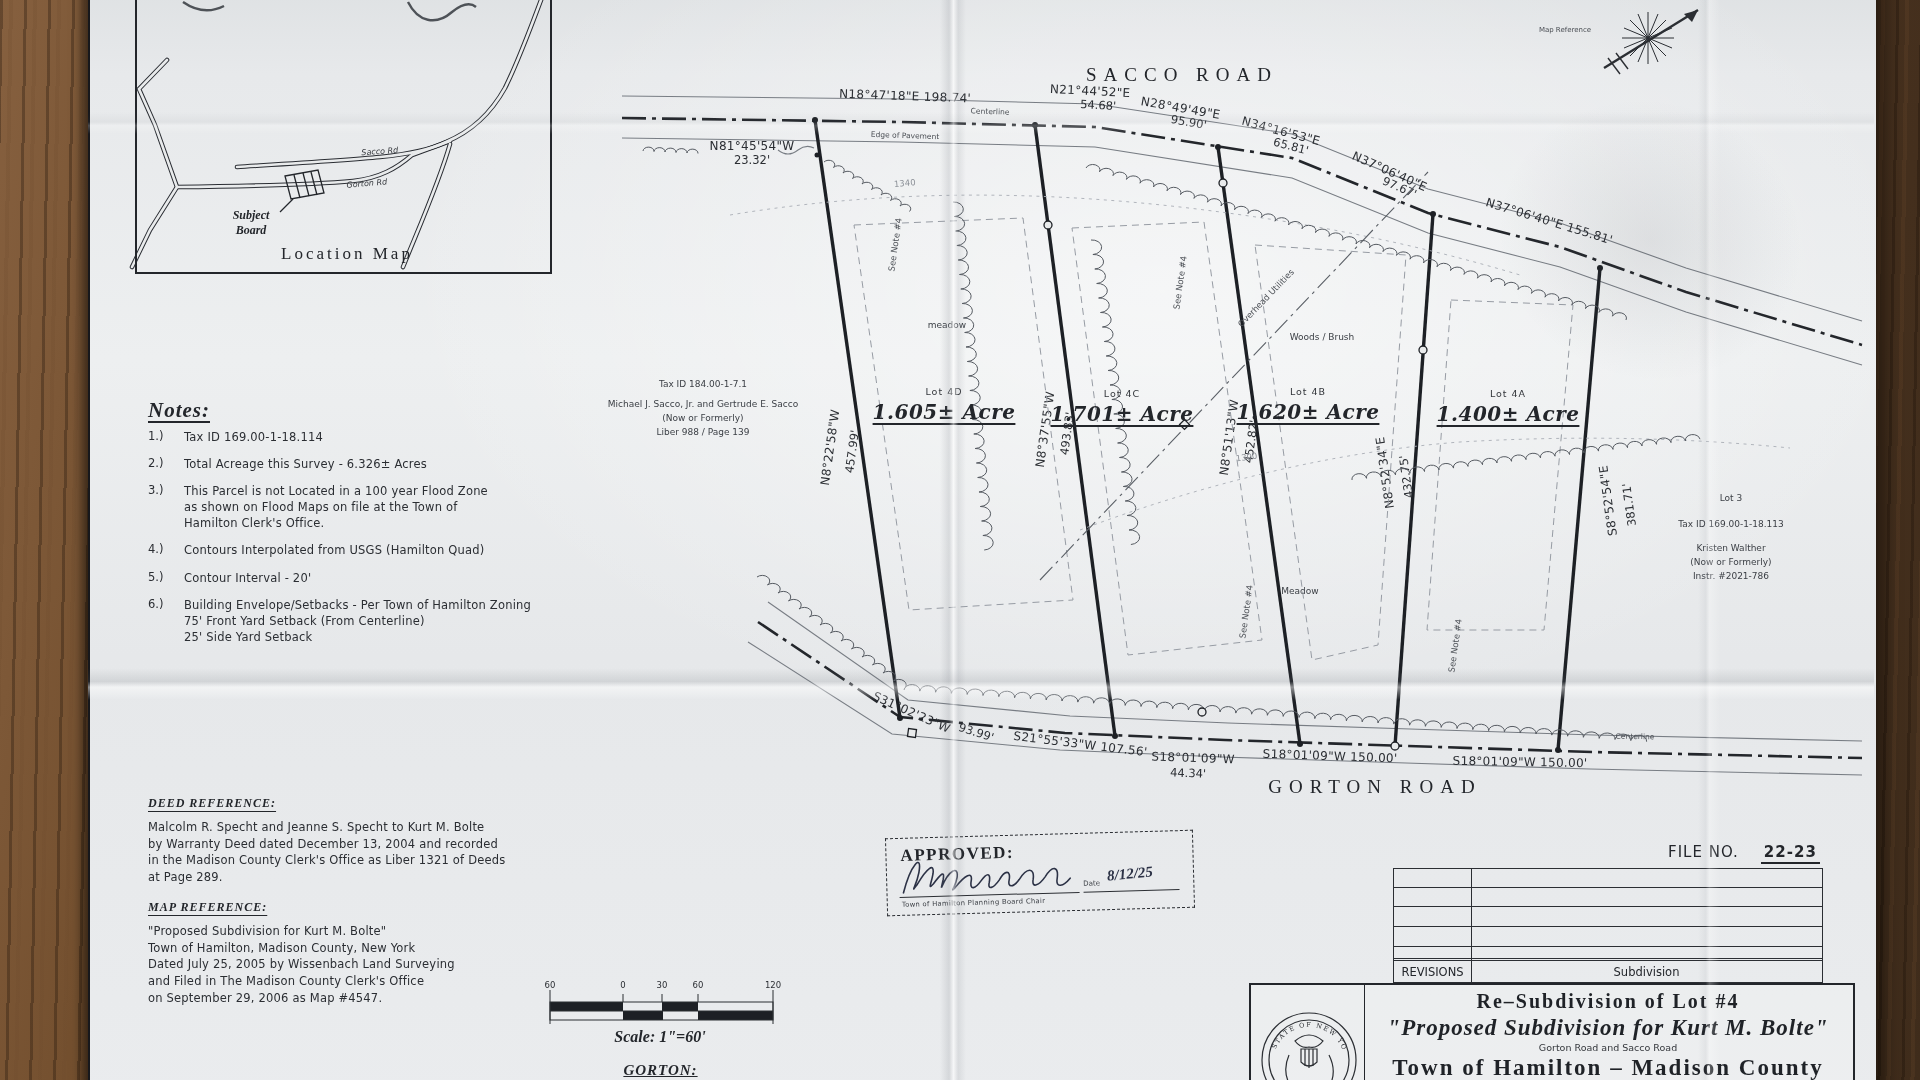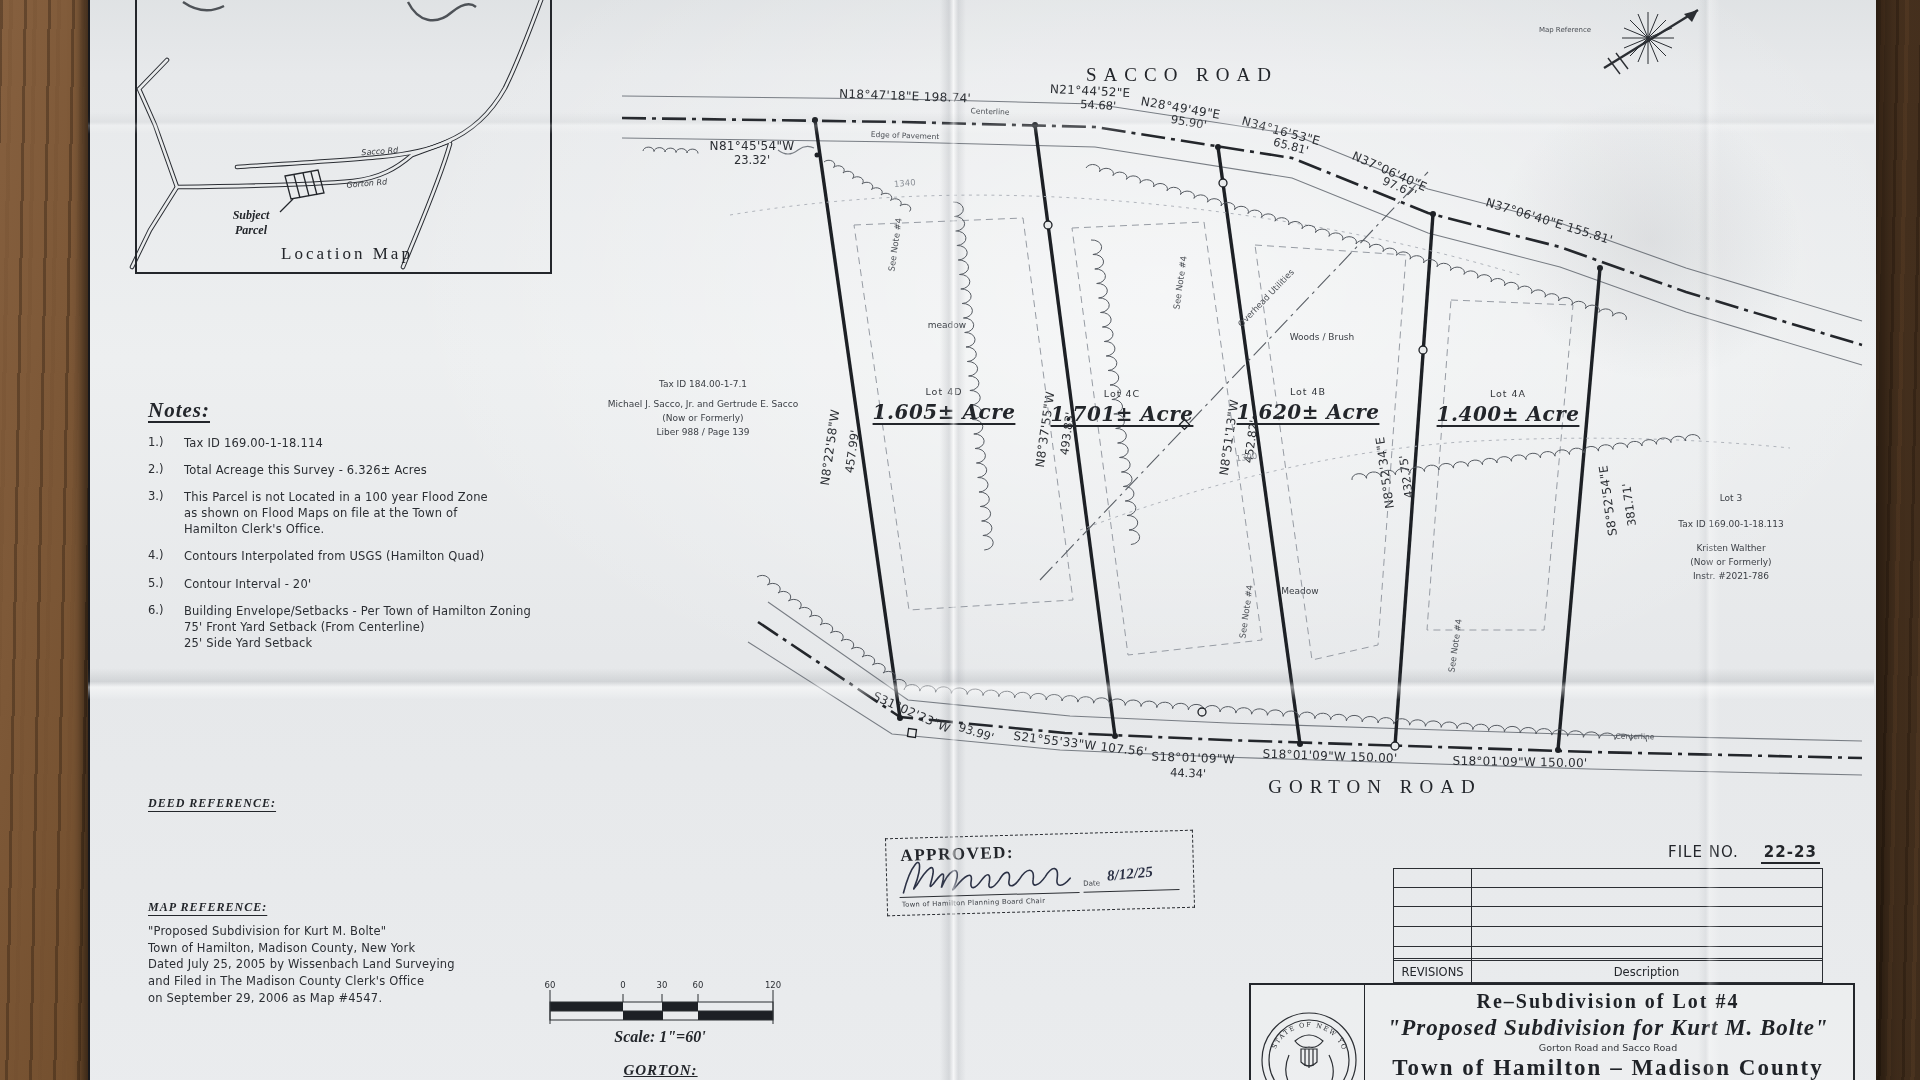--- a/index.html
+++ b/index.html
@@ -240,21 +240,21 @@
       <circle class="pino" cx="1423" cy="350" r="4"></circle>
         <circle class="pino" cx="1395" cy="746" r="4"></circle>
       <circle class="pino" cx="1202" cy="712" r="4"></circle>
         <circle class="pin" cx="817" cy="155" r="2.5"></circle>
       <rect x="908" y="729" width="8" height="8" class="pino" transform="rotate(8 912 733)"></rect>
     </g>
   </svg>
 
   <div class="locmap-box"></div>
   <div class="abs subject-label pre" style="left:218px;top:208px;width:66px;">Subject
-Parcel</div>
+Board</div>
   <div class="abs locmap-title" style="left:272px;top:244px;width:150px;">Location Map</div>
 
   <div class="abs map-ref-caption">Map Reference</div>
 
   <div class="abs roadname" style="left:1067px;top:64px;width:230px;">SACCO ROAD</div>
   <div class="abs roadname" style="left:1260px;top:776px;width:230px;">GORTON ROAD</div>
 
   <div class="abs lotblock" style="left:864px;top:386px;width:160px;">
     <div class="lotid">Lot 4D</div>
     <div class="lotacre">1.605± Acre</div>
@@ -280,21 +280,21 @@
   </div>
   <div class="abs adjoiner" style="left:1652px;top:492px;width:158px;">
     <div style="margin-bottom:12px;">Lot 3</div>
     <div style="margin-bottom:10px;">Tax ID 169.00-1-18.113</div>
     <div>Kristen Walther</div>
     <div>(Now or Formerly)</div>
     <div>Instr. #2021-786</div>
   </div>
 
   <div class="abs" style="left:148px;top:398px;width:480px;">
-    <div class="heading" style="margin-bottom:12px;">Notes:</div>
+    <div class="heading" style="margin-bottom:6px;">Notes:</div>
     <div class="note-row">
         <span class="note-no">1.)</span>
         <span class="note-text pre">Tax ID 169.00-1-18.114</span>
       </div>
     <div class="note-row">
         <span class="note-no">2.)</span>
         <span class="note-text pre">Total Acreage this Survey - 6.326± Acres</span>
       </div>
     <div class="note-row">
         <span class="note-no">3.)</span>
@@ -313,20 +313,24 @@
     <div class="note-row">
         <span class="note-no">6.)</span>
         <span class="note-text pre">Building Envelope/Setbacks - Per Town of Hamilton Zoning
 75' Front Yard Setback (From Centerline)
 25' Side Yard Setback</span>
       </div>
   </div>
 
   <div class="abs" style="left:148px;top:796px;width:460px;">
     <div class="heading sm" style="margin-bottom:8px;">DEED REFERENCE:</div>
+    <div class="body-sm pre">Malcolm R. Specht and Jeanne S. Specht to Kurt M. Bolte
+by Warranty Deed dated December 13, 2004 and recorded
+in the Madison County Clerk's Office as Liber 1321 of Deeds
+at Page 289.</div>
   </div>
 
   <div class="abs" style="left:148px;top:900px;width:460px;">
     <div class="heading sm" style="margin-bottom:8px;">MAP REFERENCE:</div>
     <div class="body-sm pre">"Proposed Subdivision for Kurt M. Bolte"
 Town of Hamilton, Madison County, New York
 Dated July 25, 2005 by Wissenbach Land Surveying
 and Filed in The Madison County Clerk's Office
 on September 29, 2006 as Map #4547.</div>
   </div>
@@ -350,21 +354,21 @@
 
   <div class="rev-table">
     <div class="rev-row" style="height:19px;"></div>
     <div class="rev-row" style="height:19px;"></div>
     <div class="rev-row" style="height:20px;"></div>
     <div class="rev-row" style="height:20px;"></div>
     <div class="rev-row" style="height:12px;"></div>
     <div class="rev-col-divider"></div>
     <div class="rev-header" style="border-top:1px solid #2b2e33;">
       <span class="c1">REVISIONS</span>
-      <span class="c2">Description</span>
+      <span class="c2">Subdivision</span>
     </div>
   </div>
 
   <div class="title-block">
     <svg width="113" height="118" viewBox="0 0 113 118">
       <circle cx="58" cy="75" r="47" class="sealline"></circle>
       <circle cx="58" cy="75" r="40" class="sealline"></circle>
       <defs>
           <path id="sealArc" d="M 24,66 A 36,36 0 0 1 92,66"></path>
         </defs>

